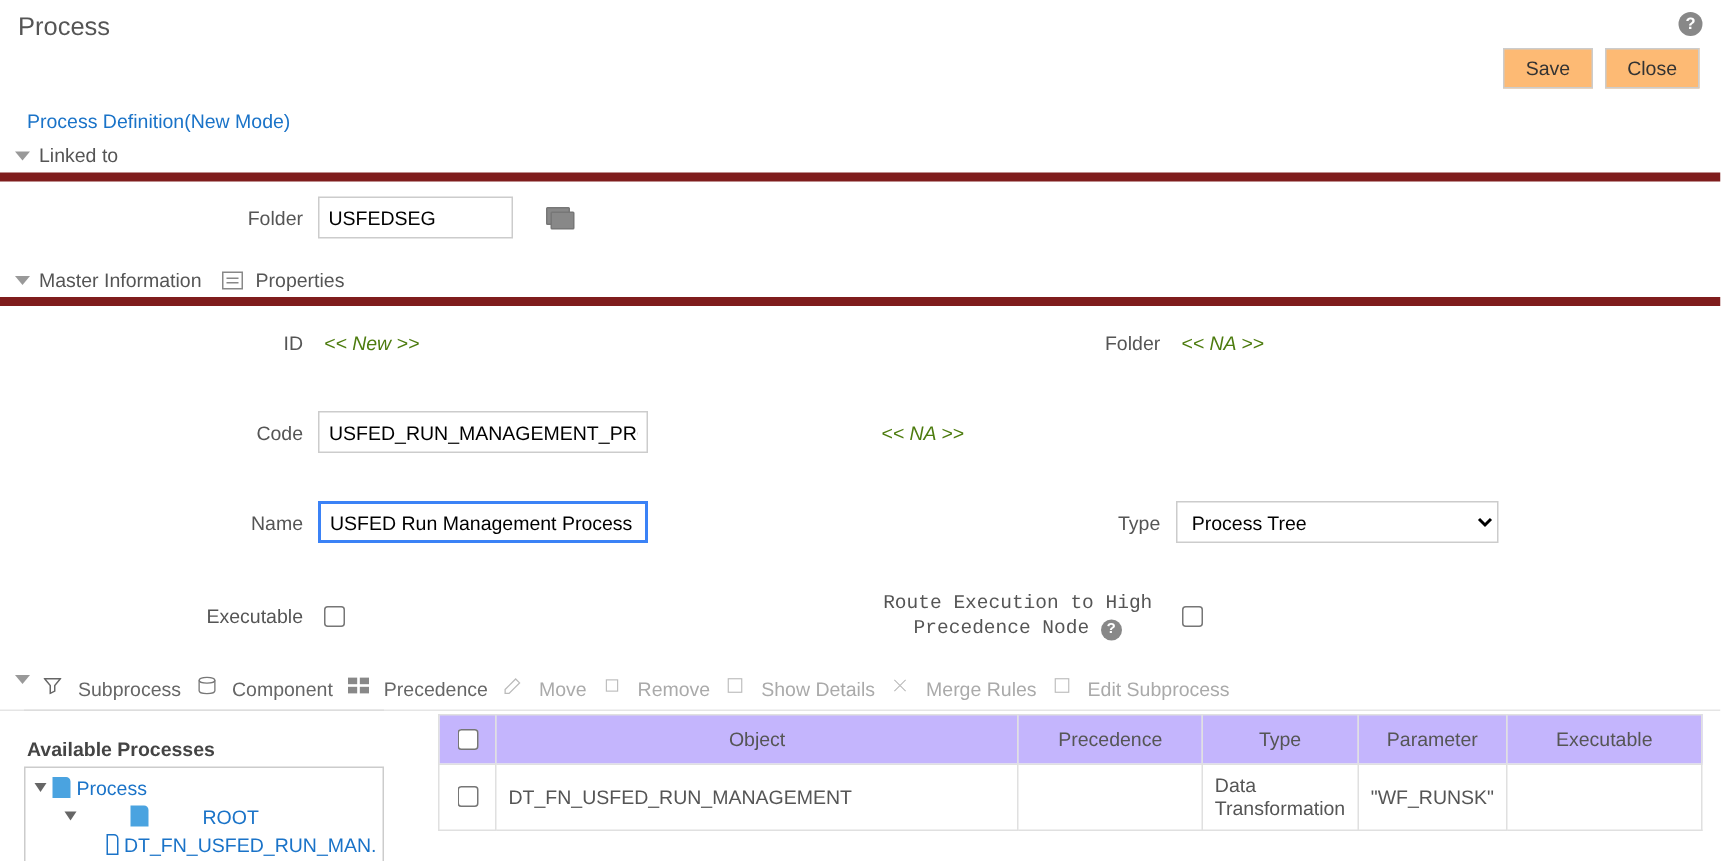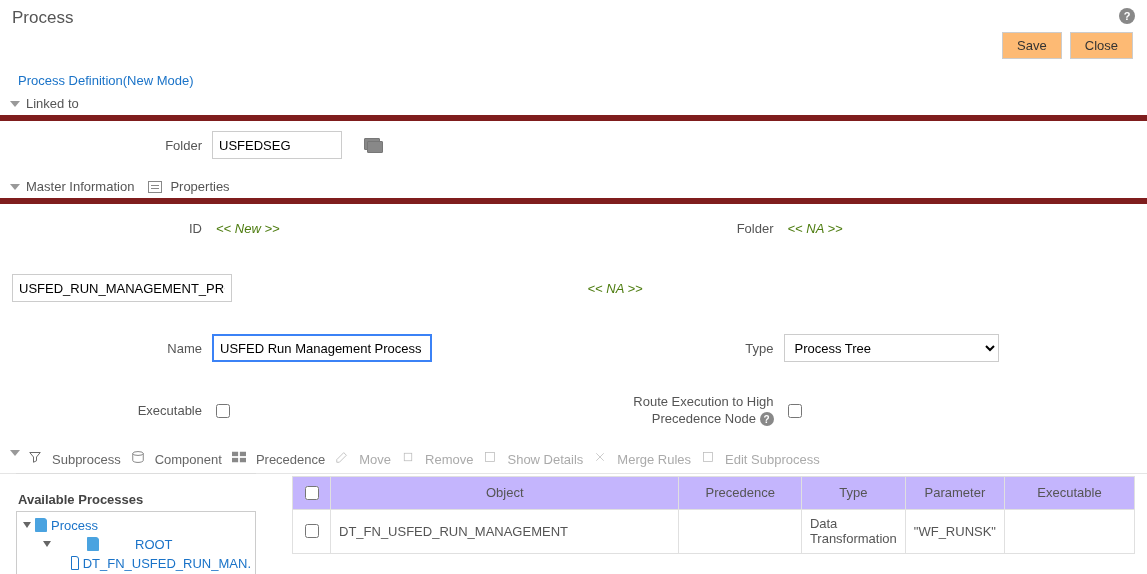--- a/index.html
+++ b/index.html
@@ -335,20 +335,21 @@
         </div>
     </div>
     <div class="form-row">
       <div class="field-label">Folder</div>
       <div class="field-value">
           <span class="static-val">&lt;&lt; NA &gt;&gt;</span>
         </div>
     </div>
 
     <div class="form-row">
+      <div class="field-label">Code</div>
       <div class="field-value">
         <input class="text-input" type="text" value="USFED_RUN_MANAGEMENT_PROCESS" style="">
       </div>
     </div>
     <div class="form-row">
       <div class="field-value">
           <span class="static-val">&lt;&lt; NA &gt;&gt;</span>
         </div>
     </div>
 
@@ -367,21 +368,21 @@
       </div>
     </div>
 
     <div class="form-row">
       <div class="field-label">Executable</div>
       <div class="field-value">
         <input type="checkbox" class="checkbox-input" style="">
       </div>
     </div>
     <div class="form-row">
-      <div class="field-label" style="width:200px; text-align:right; line-height:1.3;">
+      <div class="field-label" style="width:200px; text-align:center; line-height:1.3;font-family:Liberation Mono, monospace;">
         <span>Route Execution to High Precedence Node</span>
         <span class="help-small">?</span>
       </div>
       <div class="field-value">
         <input type="checkbox" class="checkbox-input" style="">
       </div>
     </div>
   </div>
 </div>
 

